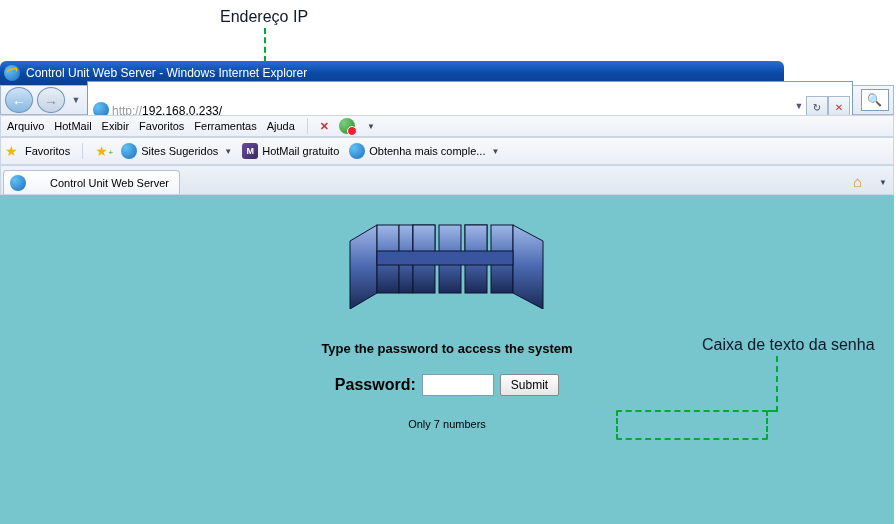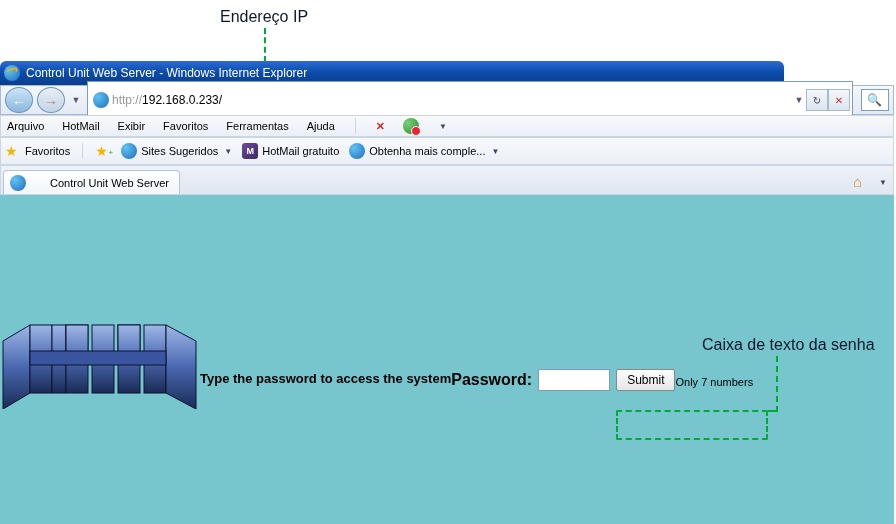--- a/index.html
+++ b/index.html
@@ -103,21 +103,21 @@
     display:flex;align-items:center;justify-content:center;
     color:#557;
     font-size:9px;
   }
   .address-container {
     flex: 1;
     height: 38px;
     background: #fff;
     border: 1px solid #7f9db9;
     display: flex;
-    align-items: center;
+    align-items: flex-end;
     padding: 0 2px;
   }
   .addr-ie-icon {
     width:16px;height:16px;
     margin:0 3px;
     background: radial-gradient(circle at 30% 30%, #62c3f2, #1e6cc0);
     border-radius:50%;
     flex-shrink:0;
   }
   .addr-side-btn {
@@ -141,21 +141,21 @@
     position:absolute;
     top:115px;
     left:0;
     width:894px;
     height:22px;
     background:linear-gradient(to bottom,#f7f9fc,#ebeff6);
     border:1px solid #cbd6e4;
     display:flex;
     align-items:center;
     padding:0 6px;
-    gap:18px;
+    gap:10px;
     font-size:11px;
     color:#000;
   }
   .menu-item { cursor:default; }
   .menu-sep { width:1px;height:16px;background:#cbd6e4;margin:0 2px; }
   .menu-x { color:#c33;font-size:11px;font-weight:bold; }
   .menu-globe {
     width:16px;height:16px;
     background:radial-gradient(circle at 30% 30%,#7bd07b,#2a8a2a);
     border-radius:50%;
@@ -247,21 +247,21 @@
 
   
   .content {
     position:absolute;
     top:195px;
     left:0;
     width:894px;
     height:329px;
     background:#77c5cd;
     display:flex;
-    flex-direction:row;
+    flex-direction:column;
     align-items:center;
     padding-top:22px;
   }
   .logo {
     margin-top:6px;
     margin-bottom:16px;
   }
   .prompt {
     font-family: Arial, sans-serif;
     font-size:13px;

